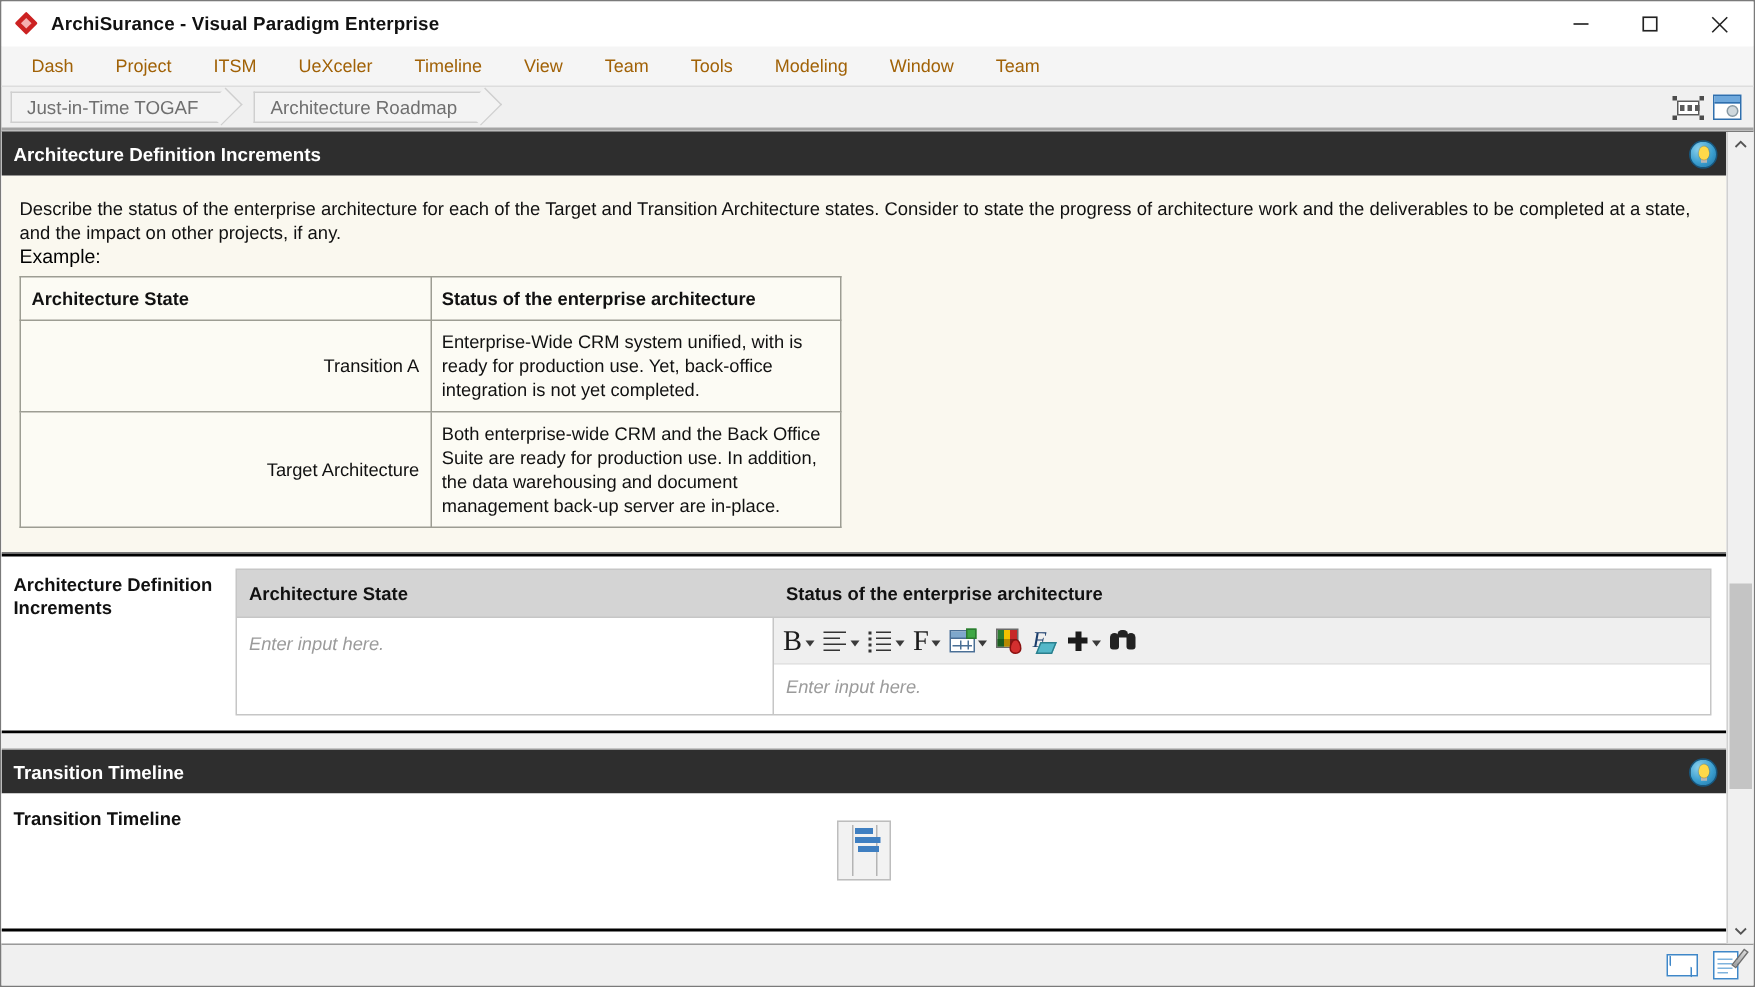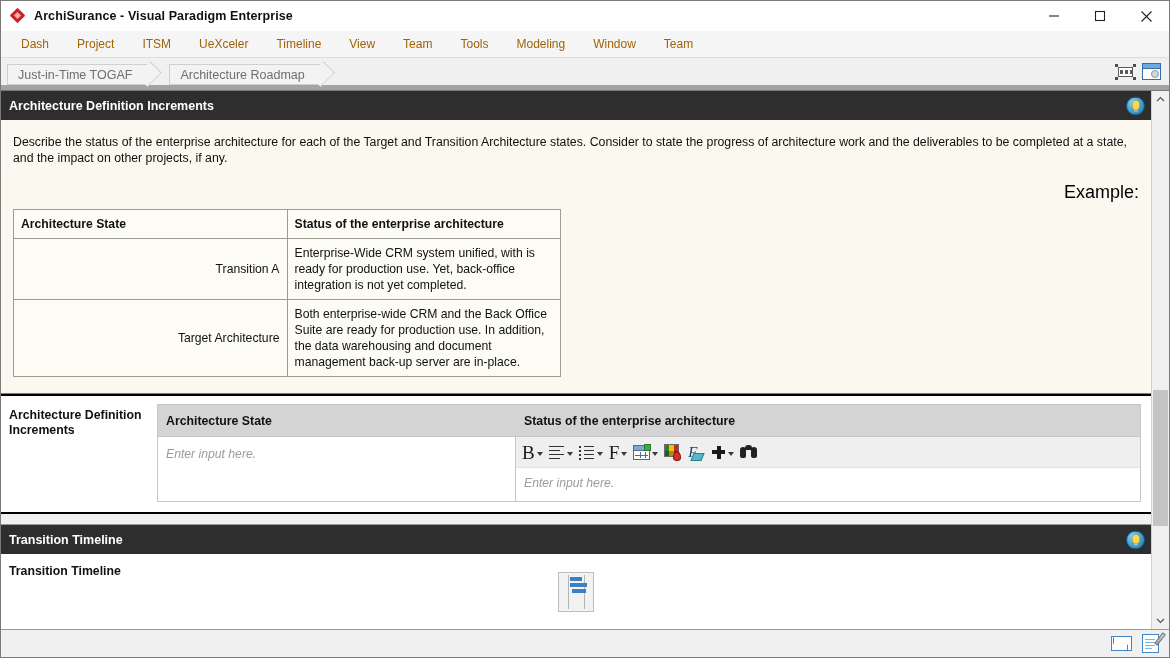--- a/index.html
+++ b/index.html
@@ -90,23 +90,23 @@
     font-size: 12px;
     color: #a16207;
     white-space: nowrap;
   }
 
   
   .crumbbar {
     height: 27px;
     min-height: 27px;
     background: #f0f0f0;
-    border-bottom: 5px solid #a3a3a3;
-    display: flex;
-    align-items: flex-end;
+    border-bottom: 2px solid #a3a3a3;
+    display: flex;
+    align-items: center;
     position: relative;
   }
   .crumb {
     height: 21px;
     display: flex;
     align-items: center;
     position: relative;
     padding: 0 16px 0 10px;
     font-size: 12.5px;
     color: #6f6f6f;
@@ -255,24 +255,22 @@
     border-bottom: 1px solid #7a7a7a;
     box-sizing: border-box;
   }
   .desc-text {
     font-size: 12.3px;
     line-height: 16px;
     color: #111;
     max-width: 1120px;
   }
   .example-label {
-    margin-top: 16px;
     margin-bottom: 6px;
-    font-size: 18px;
-    text-align: right;
+    font-size: 13px;
   }
   table.extbl {
     border-collapse: collapse;
     width: 548px;
     background: #fcfbf4;
     table-layout: fixed;
   }
   table.extbl td, table.extbl th {
     border: 1px solid #9d9d93;
     padding: 6px 7px;

